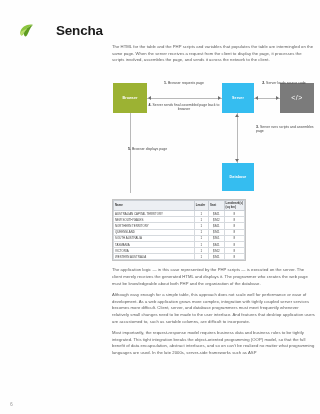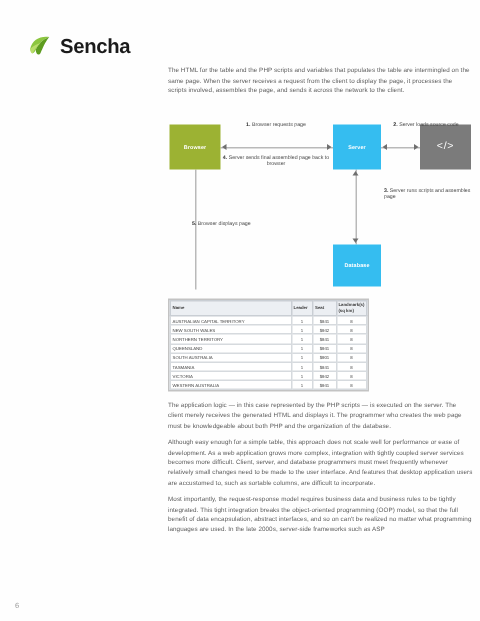--- a/index.html
+++ b/index.html
@@ -7,21 +7,21 @@
     width:320px;height:414px;overflow:hidden;background:#ffffff;
     font-family:"Liberation Sans",sans-serif;color:#4a4a4a;
     -webkit-font-smoothing:antialiased;
   }
   .page{position:relative;width:320px;height:414px;background:#fefefe;}
 
   
   .logo-wrap{position:absolute;left:18px;top:22px;display:flex;align-items:center;gap:5px;}
   .leaf{width:17px;height:17px;position:relative;flex:none;}
   .leaf svg{display:block;}
-  .logo-text{font-size:13.5px;font-weight:bold;color:#1b1b1b;letter-spacing:-0.2px;line-height:1;}
+  .logo-text{font-size:13.5px;font-weight:bold;color:#1b1b1b;letter-spacing:-0.2px;line-height:1;margin-left:16px;}
 
   
   .col{position:absolute;left:112px;top:44px;width:203px;}
 
   p.body{
     font-size:4.2px;line-height:6.6px;color:#5a5a5a;margin:0 0 5px 0;
     text-align:left;letter-spacing:0.05px;
   }
 
   

